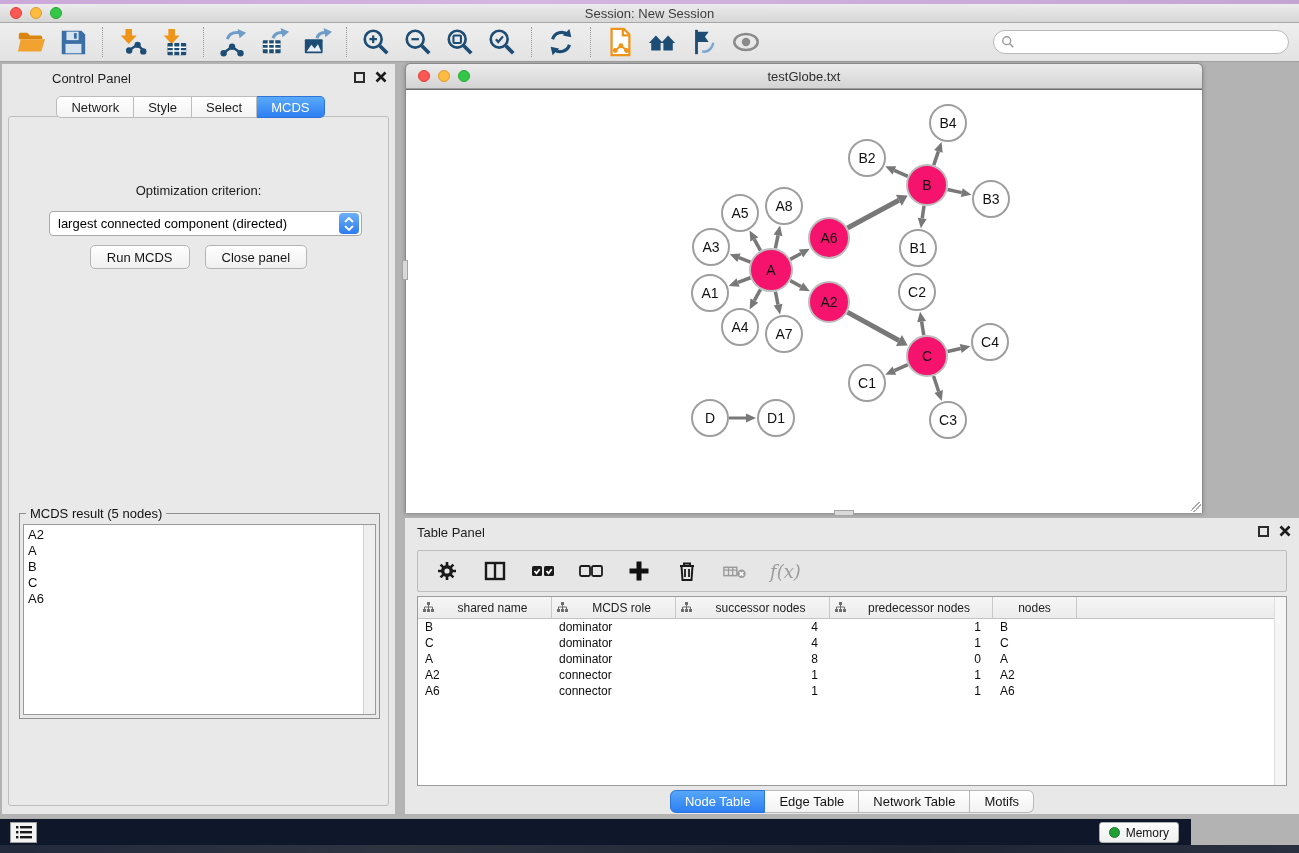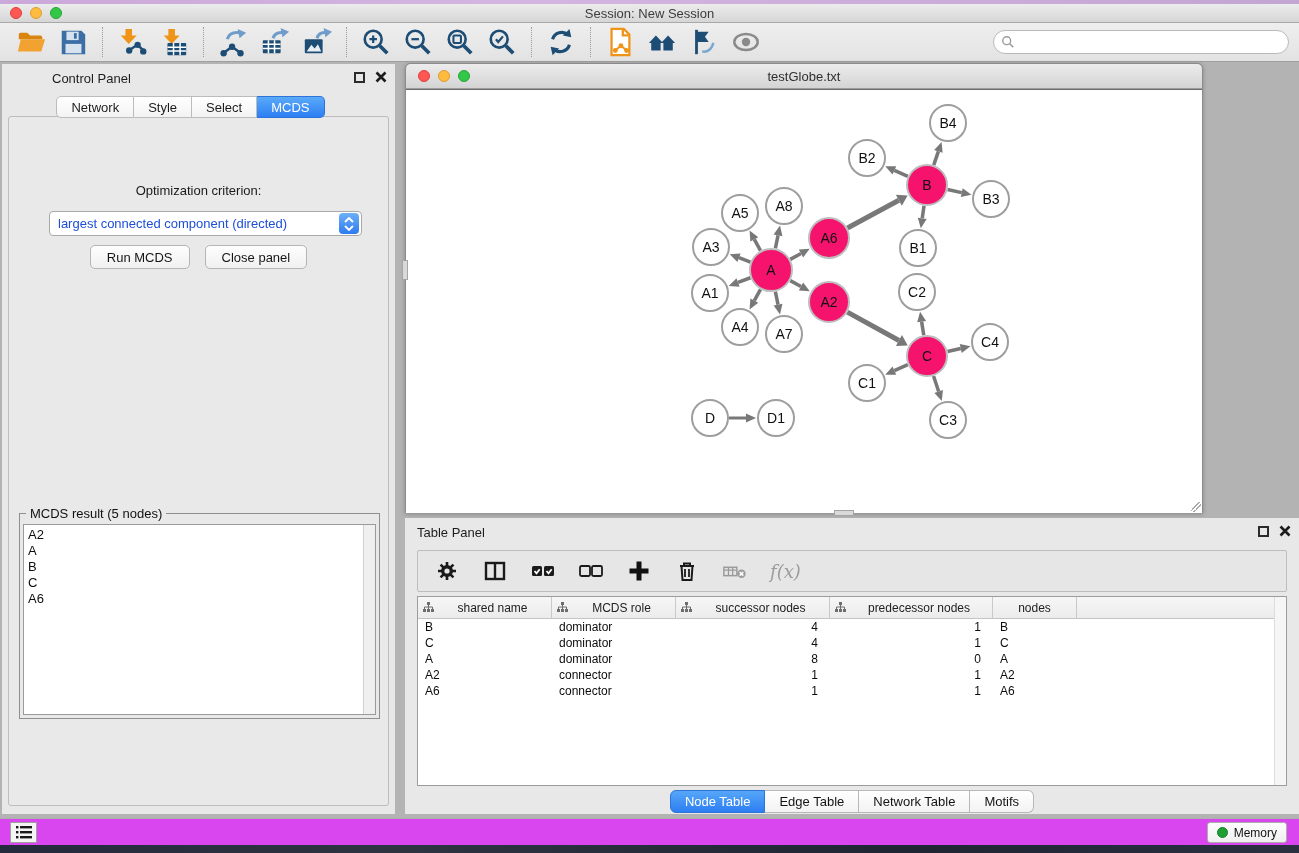--- a/index.html
+++ b/index.html
@@ -41,21 +41,21 @@
 
   .seg-tabs { position:absolute; left:0; right:16px; top:32px; display:flex; justify-content:center; z-index:5; }
   .seg-tab { height:22px; padding:0 14px; background:linear-gradient(#ffffff,#f3f3f3); border:1px solid #bcbcbc; border-left:none;
     font-size:13px; color:#1c1c1c; display:flex; align-items:center; justify-content:center; cursor:default; }
   .seg-tab:first-child { border-left:1px solid #bcbcbc; border-radius:5px 0 0 5px; }
   .seg-tab:last-child { border-radius:0 5px 5px 0; }
   .seg-tab.active { background:linear-gradient(#5aaaf9,#2e7ff3); border-color:#2e73d8; color:#fff; }
 
   .opt-label { position:absolute; left:0; right:0; top:66px; text-align:center; font-size:13px; color:#1a1a1a; }
   .criterion-select { position:absolute; left:40px; top:94px; width:313px; height:25px; background:#fff; border:1px solid #a9a9a9; border-radius:4px;
-    display:flex; align-items:center; font-size:13px; color:#1d4ed8; }
+    display:flex; align-items:center; font-size:13px; color:#000000; }
   .criterion-select .sel-text { padding-left:8px; flex:1; white-space:nowrap; overflow:hidden; }
   .sel-stepper { width:20px; height:21px; margin-right:2px; border-radius:4px; background:linear-gradient(#6db0f7,#2d7bf0);
     display:flex; flex-direction:column; align-items:center; justify-content:center; gap:2px; }
   .sel-stepper svg { display:block; }
   .cp-buttons { position:absolute; left:0; right:0; top:128px; display:flex; justify-content:center; gap:15px; }
   .push-btn { height:24px; padding:0 16px; background:linear-gradient(#fefefe,#f0f0f0); border:1px solid #b5b5b5; border-radius:5px;
     font-size:13px; color:#161616; display:flex; align-items:center; }
 
   .mcds-box { position:absolute; left:10px; top:396px; width:361px; height:206px; border:1px solid #8f8f8f; }
   .mcds-legend { position:absolute; left:6px; top:-8px; background:#e9e9e9; padding:0 4px; font-size:13px; color:#111; }
@@ -100,21 +100,21 @@
   .tbl-scroll { position:absolute; right:0; top:0; bottom:0; width:12px; background:#f6f6f6; border-left:1px solid #ddd; }
 
   .bottom-tabs { position:absolute; left:0; right:0; top:272px; display:flex; justify-content:center; }
   .bt-tab { height:23px; padding:0 14px; background:linear-gradient(#ffffff,#f2f2f2); border:1px solid #b8b8b8; border-left:none;
     font-size:13px; color:#141414; display:flex; align-items:center; }
   .bt-tab:first-child { border-left:1px solid #b8b8b8; border-radius:6px 0 0 6px; }
   .bt-tab:last-child { border-radius:0 6px 6px 0; }
   .bt-tab.active { background:linear-gradient(#56a7f8,#2d7ef2); border-color:#2e73d8; color:#fff; }
 
   
-  .statusbar { position:absolute; left:0; top:818px; width:1299px; height:27px; background:#d946ef; border-top:1px solid #aeaeae; }
+  .statusbar { position:absolute; left:0; top:818px; width:1191px; height:27px; background:#0f172a; border-top:1px solid #aeaeae; }
   .list-btn { position:absolute; left:10px; top:3px; width:27px; height:21px; background:#f4f4f4; border:1px solid #9f9f9f;
     display:flex; align-items:center; justify-content:center; }
   .memory-btn { position:absolute; right:12px; top:3px; height:21px; padding:0 9px; background:linear-gradient(#fdfdfd,#f0f0f0);
     border:1px solid #adadad; border-radius:3px; display:flex; align-items:center; gap:6px; }
   .memory-dot { width:11px; height:11px; border-radius:50%; background:#1f9e33; border:1px solid #158227; }
   .memory-btn span.lbl { font-size:12px; color:#111; }
 </style>
 </head>
 <body>
 

